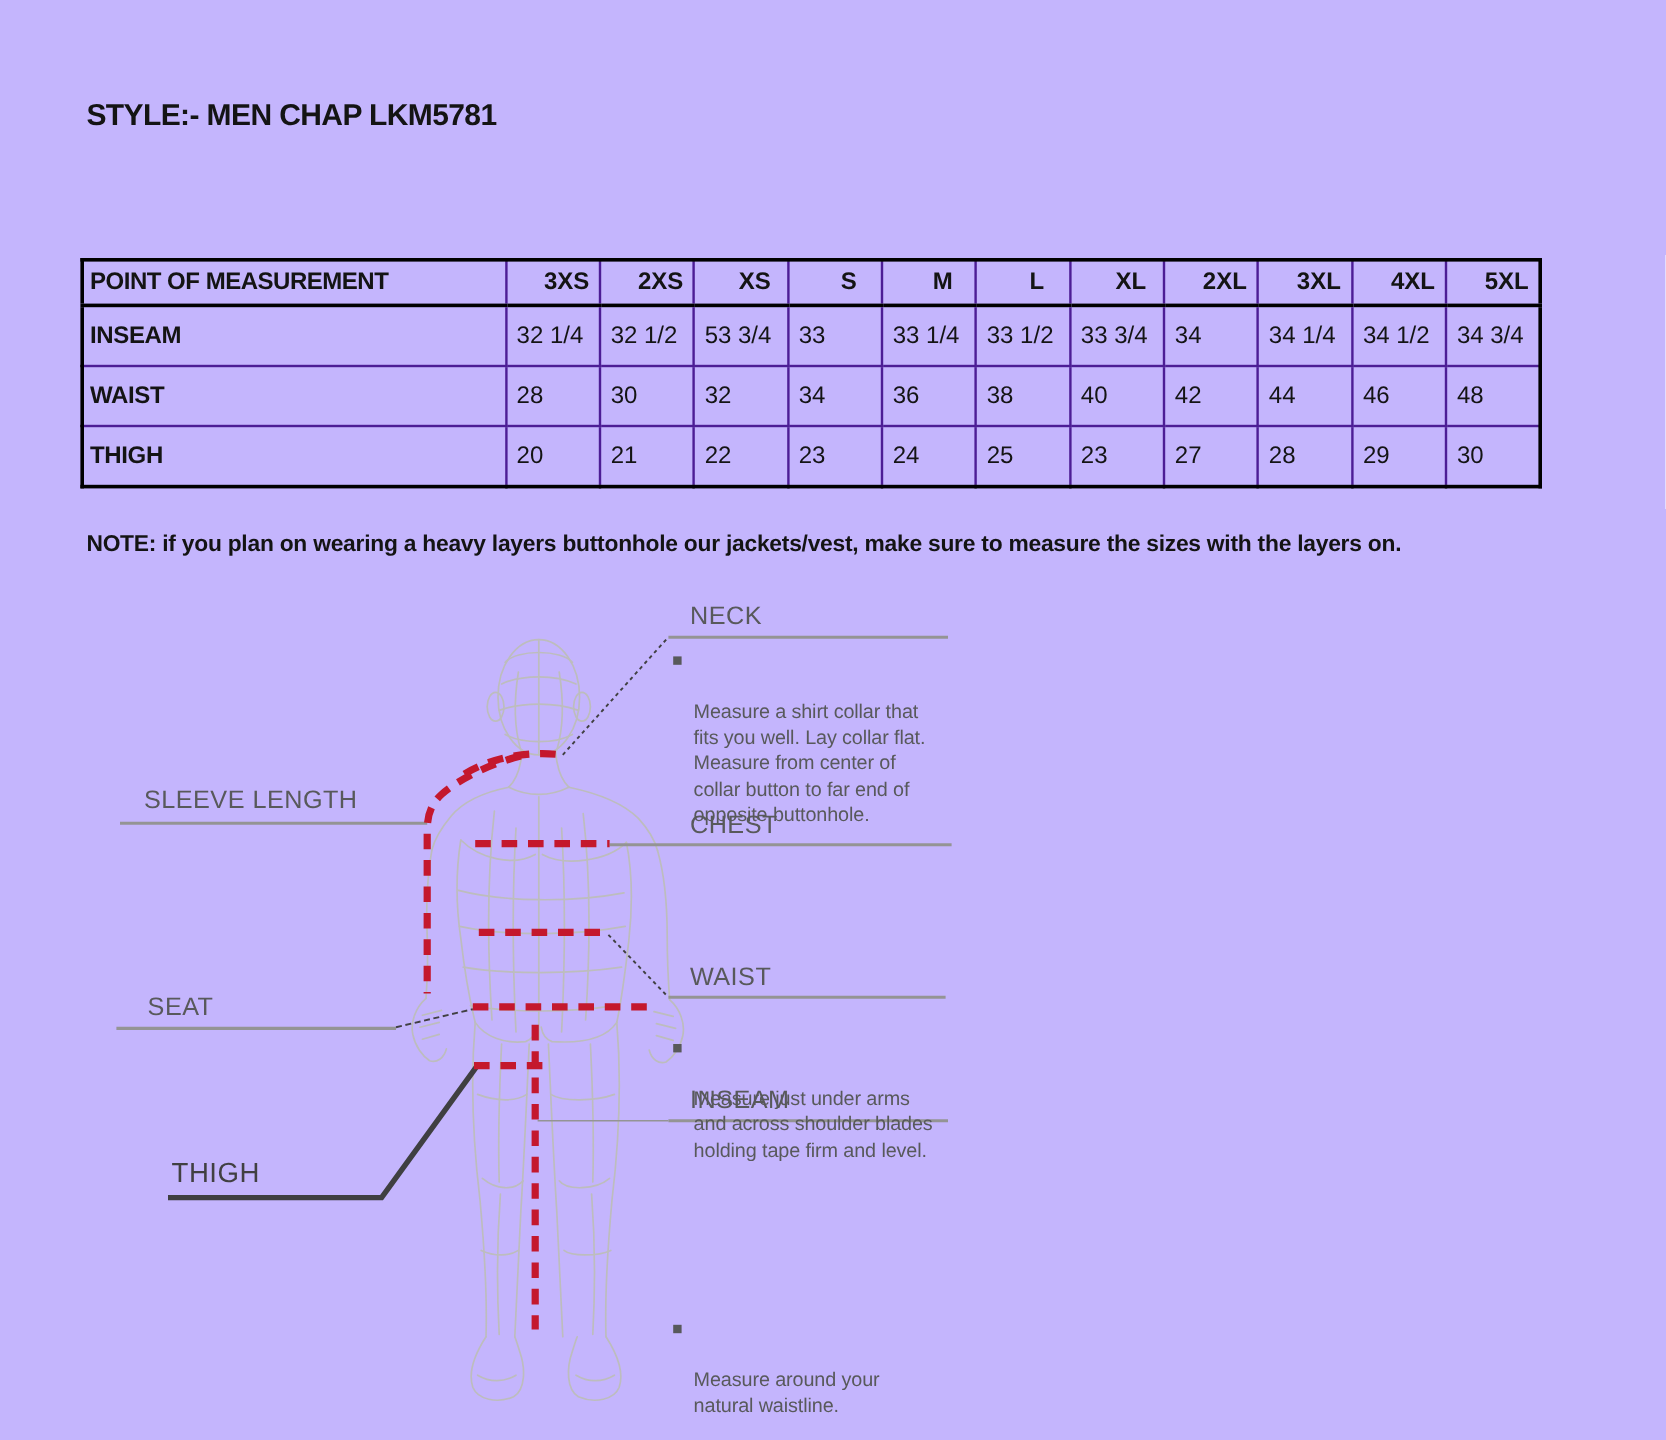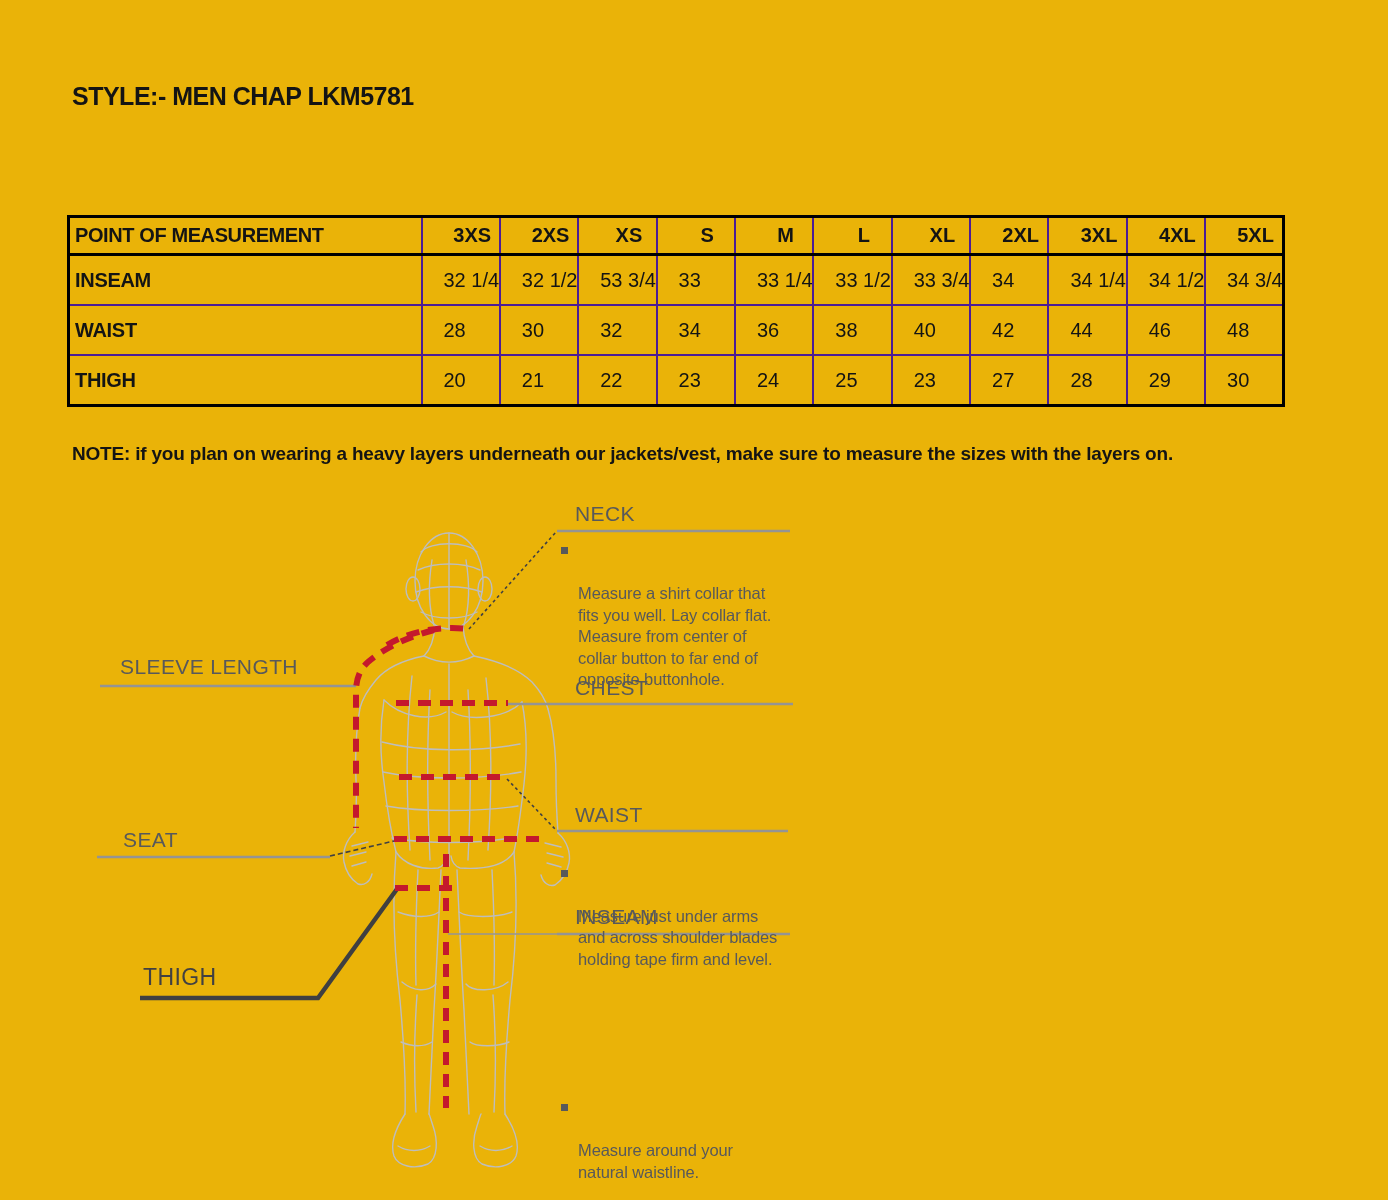--- a/index.html
+++ b/index.html
@@ -1,38 +1,38 @@
 <!DOCTYPE html>
 <html><head>
 <meta charset="utf-8">
 <style>
   html,body{margin:0;padding:0;background:#ffffff;}
   .page{
-    position:relative;width:1388px;height:1200px;background:#eab308;
+    position:relative;width:1388px;height:1200px;background:#c4b5fd;
     font-family:"Liberation Sans","DejaVu Sans",sans-serif;color:#111;
     overflow:hidden;
   }
   .title{
     position:absolute;left:72px;top:82px;font-size:25px;font-weight:700;
     letter-spacing:-0.5px;color:#141414;white-space:nowrap;
   }
   
   table.size{
     position:absolute;left:67px;top:215px;width:1218px;
     border-collapse:collapse;table-layout:fixed;
     border:3px solid #000;
   }
   table.size th,table.size td{
     border:2px solid #4c1d95;font-size:20px;color:#141414;
     padding:0;vertical-align:middle;overflow:hidden;white-space:nowrap;
   }
   table.size thead th{height:35px;font-weight:700;text-align:center;border-bottom:3px solid #000;padding-left:23px;}
   table.size thead th.pom{text-align:left;padding-left:5px;letter-spacing:-0.4px;}
   table.size tbody th{height:48px;font-weight:700;text-align:left;padding-left:5px;letter-spacing:-0.3px;}
-  table.size tbody td{height:48px;font-weight:400;text-align:left;padding-left:21px;}
+  table.size tbody td{height:48px;font-weight:400;text-align:left;padding-left:8px;}
   .note{
     position:absolute;left:72px;top:443px;font-size:19px;font-weight:700;
     letter-spacing:-0.2px;color:#141414;white-space:nowrap;
   }
   
   .diagram{position:absolute;left:0;top:0;width:1180px;height:1200px;}
   .fig-svg{position:absolute;left:0;top:490px;}
   .sec{position:absolute;}
   .sec-h{
     font-size:21px;color:#58595b;letter-spacing:0.4px;white-space:nowrap;
@@ -123,21 +123,21 @@
           <td>25</td>
           <td>23</td>
           <td>27</td>
           <td>28</td>
           <td>29</td>
           <td>30</td>
         </tr>
       </tbody>
   </table>
 
-  <div class="note">NOTE: if you plan on wearing a heavy layers underneath our jackets/vest, make sure to measure the sizes with the layers on.</div>
+  <div class="note">NOTE: if you plan on wearing a heavy layers buttonhole our jackets/vest, make sure to measure the sizes with the layers on.</div>
 
   <div class="diagram">
 
     <svg class="fig-svg" width="1388" height="710" viewBox="0 490 1388 710" xmlns="http://www.w3.org/2000/svg">
 
       <g stroke="#bdbdbd" fill="none" stroke-width="1.4" stroke-linecap="round">
 
         <ellipse cx="449" cy="581" rx="34" ry="48"></ellipse>
         <path d="M421,552 C430,541 468,541 477,552"></path>
         <path d="M449,533 V629"></path>

